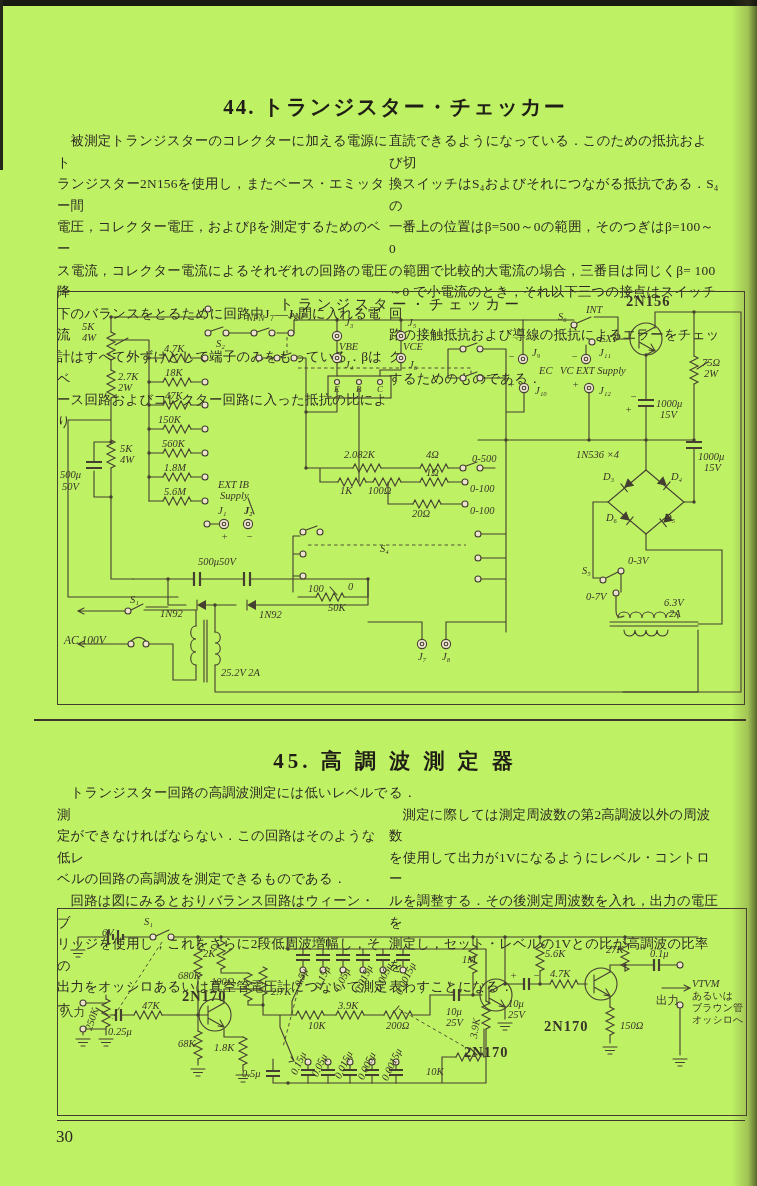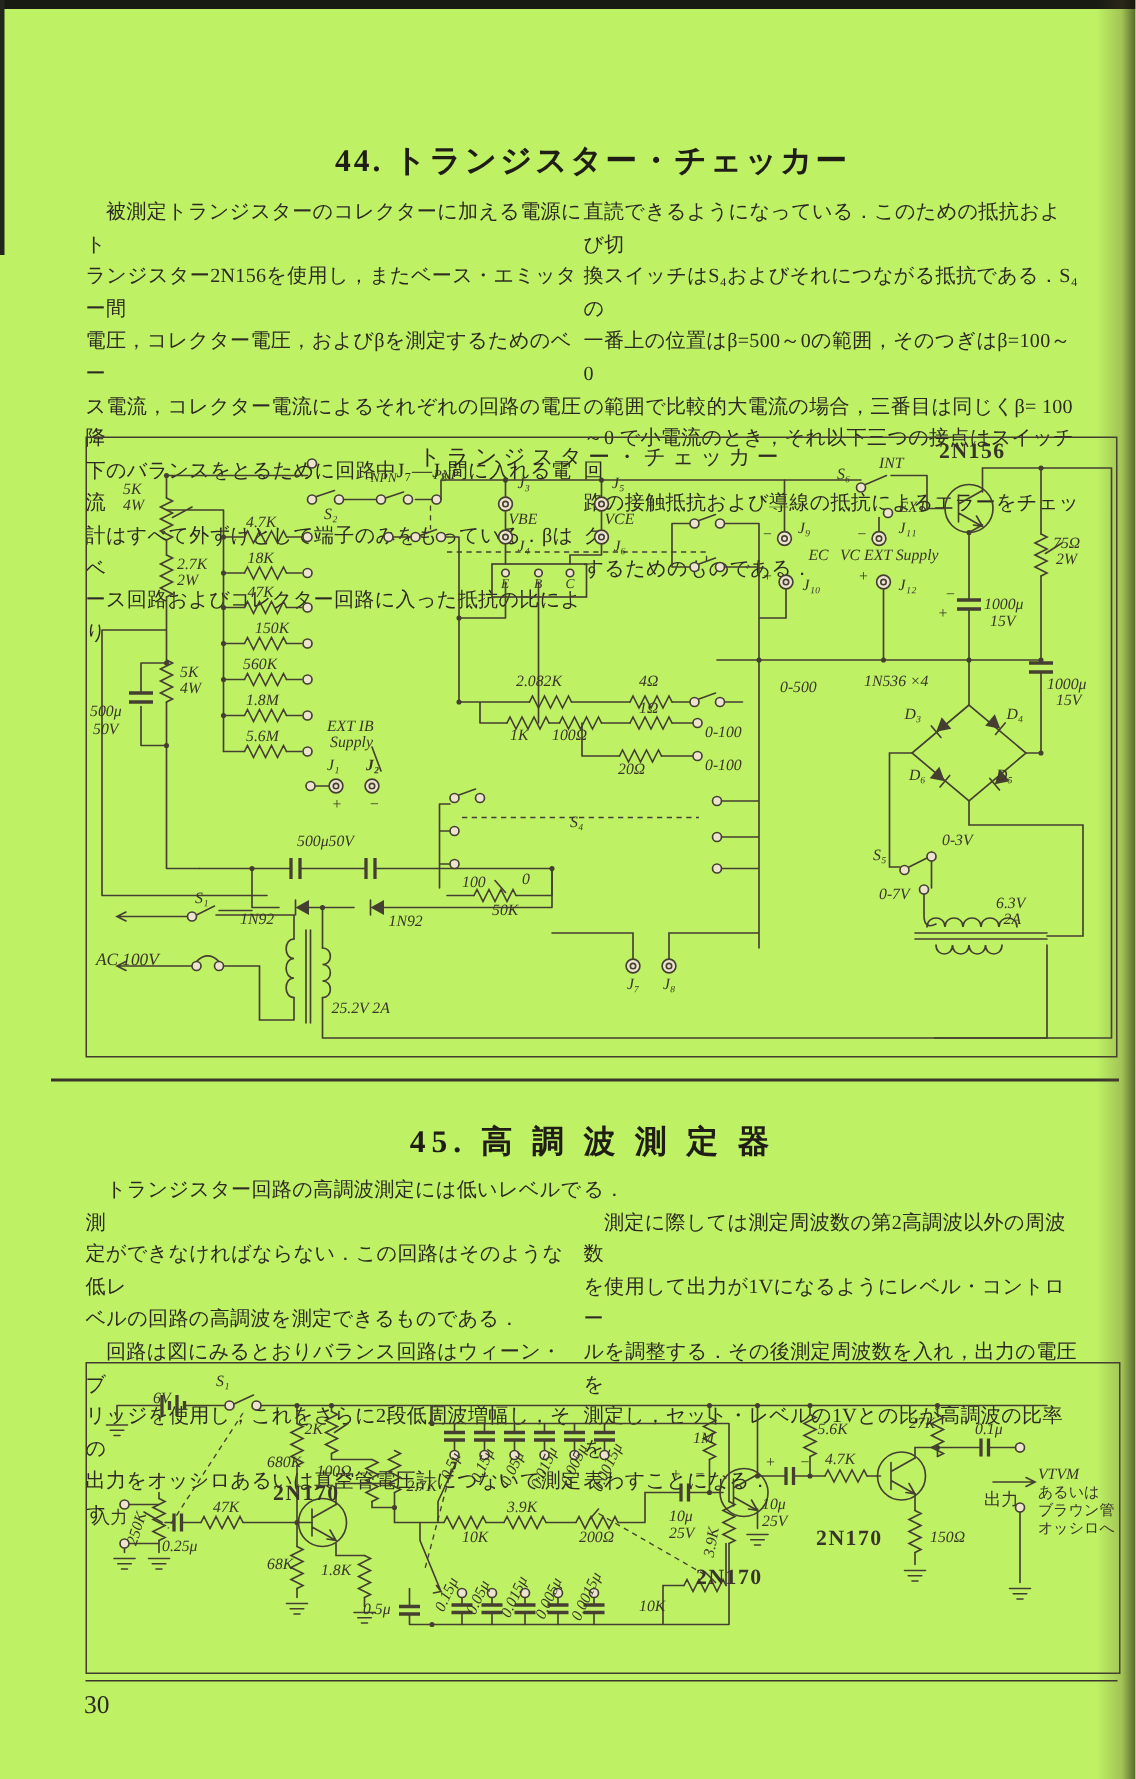--- a/index.html
+++ b/index.html
@@ -246,21 +246,21 @@
         <span class="sch-label" style="left: 24px; top: 41px;">4W</span>
         <span class="sch-label" style="left: 60px; top: 80px;">2.7K</span>
         <span class="sch-label" style="left: 60px; top: 91px;">2W</span>
         <span class="sch-label" style="left: 2px; top: 178px;">500μ</span>
         <span class="sch-label" style="left: 4px; top: 190px;">50V</span>
         <span class="sch-label" style="left: 62px; top: 152px;">5K</span>
         <span class="sch-label" style="left: 62px; top: 163px;">4W</span>
         <span class="sch-label" style="left: 106px; top: 52px;">4.7K</span>
         <span class="sch-label" style="left: 107px; top: 76px;">18K</span>
         <span class="sch-label" style="left: 107px; top: 99px;">47K</span>
-        <span class="sch-label" style="left: 112px; top: 123px;">150K</span>
+        <span class="sch-label" style="left: 100px; top: 123px;">150K</span>
         <span class="sch-label" style="left: 104px; top: 147px;">560K</span>
         <span class="sch-label" style="left: 106px; top: 171px;">1.8M</span>
         <span class="sch-label" style="left: 106px; top: 195px;">5.6M</span>
         <span class="sch-label" style="left: 158px; top: 47px;">S₂</span>
         <span class="sch-label sm" style="left: 189px; top: 22px;">NPN</span>
         <span class="sch-label sm" style="left: 231px; top: 20px;">PNP</span>
         <span class="sch-label" style="left: 287px; top: 26px;">J₃</span>
         <span class="sch-label" style="left: 281px; top: 50px;">VBE</span>
         <span class="sch-label" style="left: 287px; top: 68px;">J₄</span>
         <span class="sch-label sm" style="left: 276px; top: 93px;">E</span>
@@ -302,21 +302,21 @@
         <span class="sch-label" style="left: 613px; top: 180px;">D₄</span>
         <span class="sch-label" style="left: 548px; top: 221px;">D₆</span>
         <span class="sch-label" style="left: 606px; top: 221px;">D₅</span>
         <span class="sch-label" style="left: 524px; top: 274px;">S₅</span>
         <span class="sch-label" style="left: 570px; top: 264px;">0-3V</span>
         <span class="sch-label" style="left: 528px; top: 300px;">0-7V</span>
         <span class="sch-label" style="left: 606px; top: 306px;">6.3V</span>
         <span class="sch-label" style="left: 611px; top: 317px;">2A</span>
         <span class="sch-label" style="left: 286px; top: 158px;">2.082K</span>
         <span class="sch-label" style="left: 368px; top: 158px;">4Ω</span>
-        <span class="sch-label" style="left: 414px; top: 162px; margin-left: 48px;">0-500</span>
+        <span class="sch-label" style="left: 414px; top: 162px;">0-500</span>
         <span class="sch-label" style="left: 282px; top: 194px;">1K</span>
         <span class="sch-label" style="left: 310px; top: 194px;">100Ω</span>
         <span class="sch-label" style="left: 368px; top: 176px;">1Ω</span>
         <span class="sch-label" style="left: 412px; top: 192px;">0-100</span>
         <span class="sch-label" style="left: 354px; top: 217px;">20Ω</span>
         <span class="sch-label" style="left: 412px; top: 214px;">0-100</span>
         <span class="sch-label" style="left: 322px; top: 252px;">S₄</span>
         <span class="sch-label" style="left: 250px; top: 292px;">100</span>
         <span class="sch-label" style="left: 290px; top: 290px;">0</span>
         <span class="sch-label" style="left: 270px; top: 311px;">50K</span>

